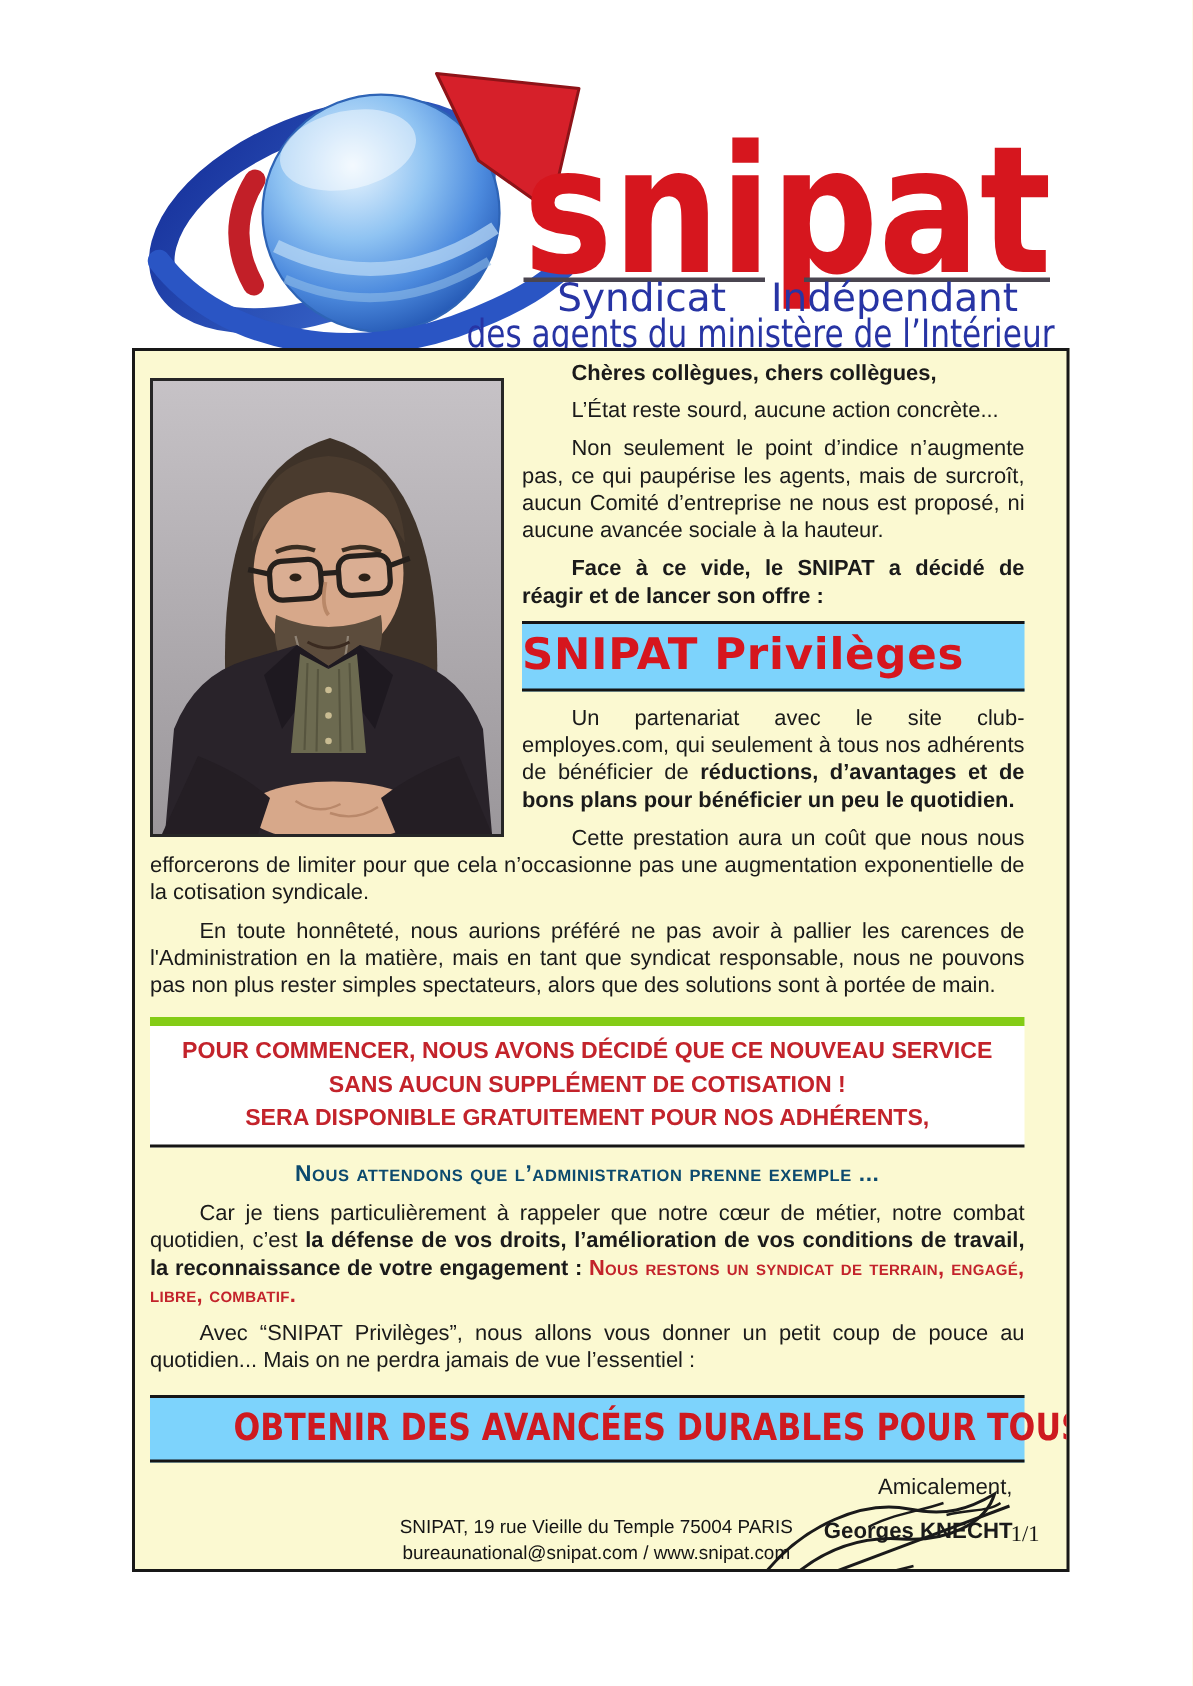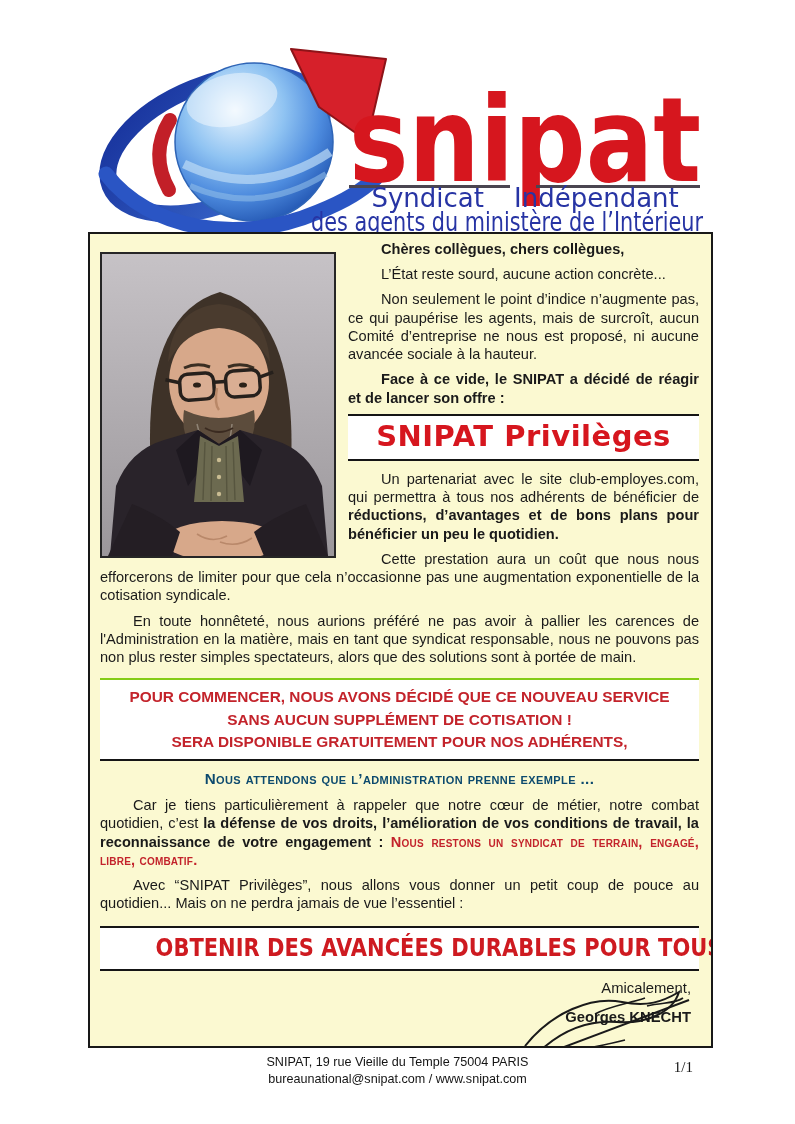--- a/index.html
+++ b/index.html
@@ -8,67 +8,66 @@
     font-family:"Liberation Sans","DejaVu Sans",sans-serif; color:#1a1a1a;
     overflow:hidden;
   }
   
   .logo-wrap { position:absolute; top:0; left:0; width:795px; height:230px;margin-top:16px; }
   .logo-wrap svg { display:block; }
   
   .content-box {
     position:absolute; left:88px; top:232px; width:625px; height:816px;
     box-sizing:border-box; border:2px solid #181818; background:#FBF9D1;
-    padding:6px 12px 0 10px; overflow:hidden;
+    padding:6px 28px 0 10px; overflow:hidden;
   }
   .photo-frame {
     float:left; width:236px; height:306px; box-sizing:border-box;
     border:2px solid #262626; margin:12px 12px 6px 0; background:#ABA7AB;
   }
   .photo-frame svg { display:block; }
   .para {
     font-size:14.6px; line-height:1.25; text-align:justify;
     margin:0 0 7px 0; text-indent:33px;
   }
   .bold { font-weight:bold; }
   .greeting { font-weight:bold; }
   .red-caps { color:#C3232B; font-weight:bold; font-variant:small-caps; letter-spacing:.2px; }
   .banner {
-    background:#ffffff; border-top:2px solid #151515; border-bottom:2px solid #151515;
-    text-align:center;
+    background:#7dd3fc; border-top:2px solid #151515; border-bottom:2px solid #151515;
   }
   .banner-privileges {
     overflow:hidden; 
     margin:6px 0 9px 0; padding:3px 0 6px 0;
   }
   .banner-privileges .banner-text {
     font-family:"DejaVu Sans",sans-serif; font-weight:bold; font-size:29px;
     color:#D6161E; letter-spacing:.5px;
   }
   .highlight-box {
-    background:#ffffff; border-top:2px solid #84cc16; border-bottom:2px solid #151515;
+    background:#ffffff; border-top:6px solid #84cc16; border-bottom:2px solid #151515;
     margin:12px 0 9px 0; padding:6px 4px;
     text-align:center; color:#C3232B; font-weight:bold; font-size:15.4px; line-height:1.45;
   }
   .heading-exemple {
     text-align:center; font-weight:bold; font-variant:small-caps;
     font-size:15.2px; letter-spacing:.4px; margin:4px 0 9px 0; color:#0c4a6e;
   }
   .banner-obtenir { margin:13px 0 9px 0; padding:5px 0 7px 0; }
   .banner-obtenir .banner-text {
     display:inline-block; transform:scaleX(.84); transform-origin:center;
     font-family:"DejaVu Sans",sans-serif; font-weight:bold; font-size:25px;
     color:#CE1A20; letter-spacing:0; white-space:nowrap;
   }
   .sig-block { position:relative; text-align:right; padding-right:8px; font-size:14.8px; }
   .sig-closing { margin-bottom:12px; }
   .sig-name { font-weight:bold; line-height:1.35; }
   .sig-scribble { position:absolute; right:2px; top:4px; width:200px; height:98px; }
   
-  .footer { position:absolute; top:1054px; left:0; width:795px; }
+  .footer { position:absolute; top:1010px; left:0; width:795px; }
   .footer-center { text-align:center; font-size:12.6px; line-height:1.35; color:#141414; }
   .page-num {
     position:absolute; right:102px; top:5px;
     font-family:"Liberation Serif",serif; font-size:15px; color:#141414;margin-left:16px;
   }
 </style>
 </head>
 <body>
 
 <div class="logo-wrap">
@@ -175,21 +174,21 @@
   <p class="para">L’État reste sourd, aucune action concrète...</p>
 
   <p class="para">Non seulement le point d’indice n’augmente pas, ce qui paupérise les agents, mais de surcroît, aucun Comité d’entreprise ne nous est proposé, ni aucune avancée sociale à la hauteur.</p>
 
   <p class="para bold">Face à ce vide, le SNIPAT a décidé de réagir et de lancer son offre :</p>
 
   <div class="banner banner-privileges">
     <span class="banner-text">SNIPAT Privilèges</span>
   </div>
 
-  <p class="para"><span>Un partenariat avec le site club-employes.com, qui permettra à tous nos adhérents de bénéficier de </span><span class="bold">réductions, d’avantages et de bons plans pour bénéficier un peu le quotidien.</span></p>
+  <p class="para"><span>Un partenariat avec le site club-employes.com, qui seulement à tous nos adhérents de bénéficier de </span><span class="bold">réductions, d’avantages et de bons plans pour bénéficier un peu le quotidien.</span></p>
 
   <p class="para">Cette prestation aura un coût que nous nous efforcerons de limiter pour que cela n’occasionne pas une augmentation exponentielle de la cotisation syndicale.</p>
 
   <p class="para">En toute honnêteté, nous aurions préféré ne pas avoir à pallier les carences de l'Administration en la matière, mais en tant que syndicat responsable, nous ne pouvons pas non plus rester simples spectateurs, alors que des solutions sont à portée de main.</p>
 
   <div class="highlight-box">
     <div>POUR COMMENCER, NOUS AVONS DÉCIDÉ QUE CE NOUVEAU SERVICE</div>
     <div>SANS AUCUN SUPPLÉMENT DE COTISATION !</div>
     <div>SERA DISPONIBLE GRATUITEMENT POUR NOS ADHÉRENTS,</div>
   </div>

